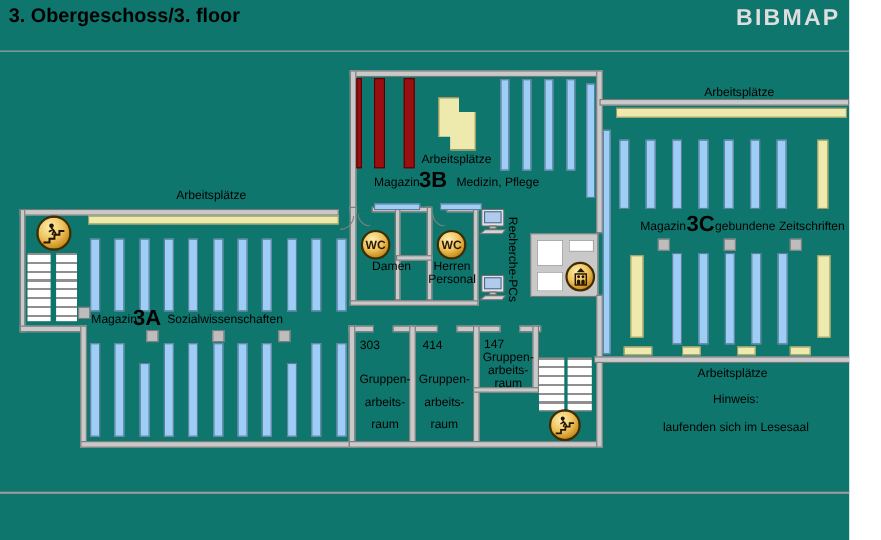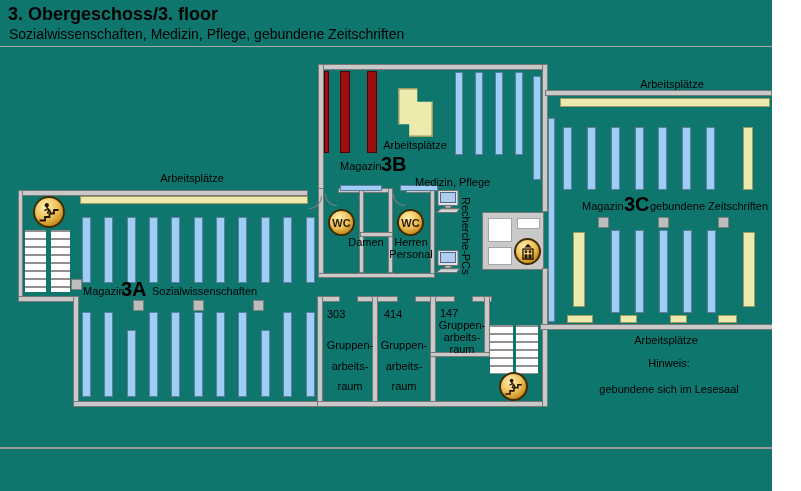--- a/index.html
+++ b/index.html
@@ -38,21 +38,21 @@
       background:radial-gradient(circle at 38% 30%,#ffeeb0,#eec25c 45%,#c58817 78%,#7e5600);
       display:flex;align-items:center;justify-content:center;}
   .wc-text{font-size:11px;font-weight:bold;color:#2a1a00;letter-spacing:0;}
   .pc{background:transparent;}
 </style>
 </head>
 <body>
 
 <div class="page">
   <div class="hdr-title">3. Obergeschoss/3. floor</div>
-  <div class="hdr-sub">Sozialwissenschaften, Medizin, Pflege, gebundene Zeitschriften</div>
+  <div class="logo">BIBMAP</div>
   <div class="hdr-rule"></div>
 
   <div id="map">
       <div class="wall" style="left: 18px; top: 190px; width: 290px; height: 6px;"></div>
       <div class="wall" style="left: 18px; top: 190px; width: 5px; height: 112px;"></div>
       <div class="wall" style="left: 18px; top: 296px; width: 61px; height: 6px;"></div>
       <div class="wall" style="left: 73px; top: 296px; width: 6px; height: 111px;"></div>
       <div class="wall" style="left: 73px; top: 401px; width: 252px; height: 6px;"></div>
       <div class="wall" style="left: 318px; top: 64px; width: 230px; height: 6px;"></div>
       <div class="wall" style="left: 318px; top: 64px; width: 6px; height: 130px;"></div>
@@ -154,41 +154,41 @@
       <div class="arc bl" style="left: 393px; top: 194px; width: 12px; height: 12px;"></div>
       <div class="lbl c" style="left: 192px; top: 172px; width: auto; height: auto;">Arbeitsplätze</div>
       <div class="lbl c" style="left: 415px; top: 139px; width: auto; height: auto;">Arbeitsplätze</div>
       <div class="lbl c" style="left: 672px; top: 78px; width: auto; height: auto;">Arbeitsplätze</div>
       <div class="lbl c" style="left: 666px; top: 334px; width: auto; height: auto;">Arbeitsplätze</div>
       <div class="lbl" style="left: 83px; top: 285px; width: auto; height: auto;">Magazin</div>
       <div class="lbl big" style="left: 121px; top: 279px; width: auto; height: auto;">3A</div>
       <div class="lbl" style="left: 152px; top: 285px; width: auto; height: auto;">Sozialwissenschaften</div>
       <div class="lbl" style="left: 340px; top: 160px; width: auto; height: auto;">Magazin</div>
       <div class="lbl big" style="left: 381px; top: 154px; width: auto; height: auto;">3B</div>
-      <div class="lbl" style="left: 415px; top: 176px; width: auto; height: auto;">Medizin, Pflege</div>
+      <div class="lbl" style="left: 415px; top: 160px; width: auto; height: auto;">Medizin, Pflege</div>
       <div class="lbl" style="left: 582px; top: 200px; width: auto; height: auto;">Magazin</div>
       <div class="lbl big" style="left: 624px; top: 194px; width: auto; height: auto;">3C</div>
       <div class="lbl" style="left: 650px; top: 200px; width: auto; height: auto;">gebundene Zeitschriften</div>
-      <div class="lbl c" style="left: 342px; top: 236px; width: auto; height: auto; padding-left: 48px;">Damen</div>
+      <div class="lbl c" style="left: 332px; top: 236px; width: auto; height: auto; padding-left: 48px;">Damen</div>
       <div class="lbl c" style="left: 411px; top: 236px; width: auto; height: auto;">Herren</div>
       <div class="lbl c" style="left: 411px; top: 248px; width: auto; height: auto;">Personal</div>
       <div class="lbl" style="left: 327px; top: 308px; width: auto; height: auto;">303</div>
       <div class="lbl c" style="left: 350px; top: 339px; width: auto; height: auto;">Gruppen-</div>
       <div class="lbl c" style="left: 350px; top: 360px; width: auto; height: auto;">arbeits-</div>
       <div class="lbl c" style="left: 350px; top: 380px; width: auto; height: auto;">raum</div>
       <div class="lbl" style="left: 384px; top: 308px; width: auto; height: auto;">414</div>
       <div class="lbl c" style="left: 404px; top: 339px; width: auto; height: auto;">Gruppen-</div>
       <div class="lbl c" style="left: 404px; top: 360px; width: auto; height: auto;">arbeits-</div>
       <div class="lbl c" style="left: 404px; top: 380px; width: auto; height: auto;">raum</div>
       <div class="lbl" style="left: 440px; top: 307px; width: auto; height: auto;">147</div>
       <div class="lbl c" style="left: 462px; top: 319px; width: auto; height: auto;">Gruppen-</div>
       <div class="lbl c" style="left: 462px; top: 331px; width: auto; height: auto;">arbeits-</div>
       <div class="lbl c" style="left: 462px; top: 343px; width: auto; height: auto;">raum</div>
       <div class="lbl c" style="left: 669px; top: 357px; width: auto; height: auto;">Hinweis:</div>
-      <div class="lbl c" style="left: 669px; top: 383px; width: auto; height: auto;">gebundene sich im Lesesaal</div>
+      <div class="lbl c" style="left: 669px; top: 383px; width: auto; height: auto;">laufenden sich im Lesesaal</div>
       <div class="lbl vert" style="left: 460px; top: 197px; width: auto; height: auto;">Recherche-PCs</div>
       <div class="icon-round" style="left: 33px; top: 196px; width: 32px; height: 32px;">
         <svg width="24" height="24" viewBox="0 0 24 24">
     <path d="M2.5 20.5 H8 V17 H12.5 V13.5 H17 V10 H21.5" fill="none" stroke="#241500" stroke-width="1.8"></path>
     <circle cx="9.8" cy="5.2" r="2.1" fill="#241500"></circle>
     <path d="M9.5 7.2 L12 9.6 L10.4 13.6 M12 9.6 L13.9 12.7 M7.4 10.6 L11.2 8.6" fill="none" stroke="#241500" stroke-width="1.5"></path>
         </svg>
       </div>
       <div class="icon-round" style="left: 499px; top: 372px; width: 29px; height: 29px;">
         <svg width="21" height="21" viewBox="0 0 24 24">

